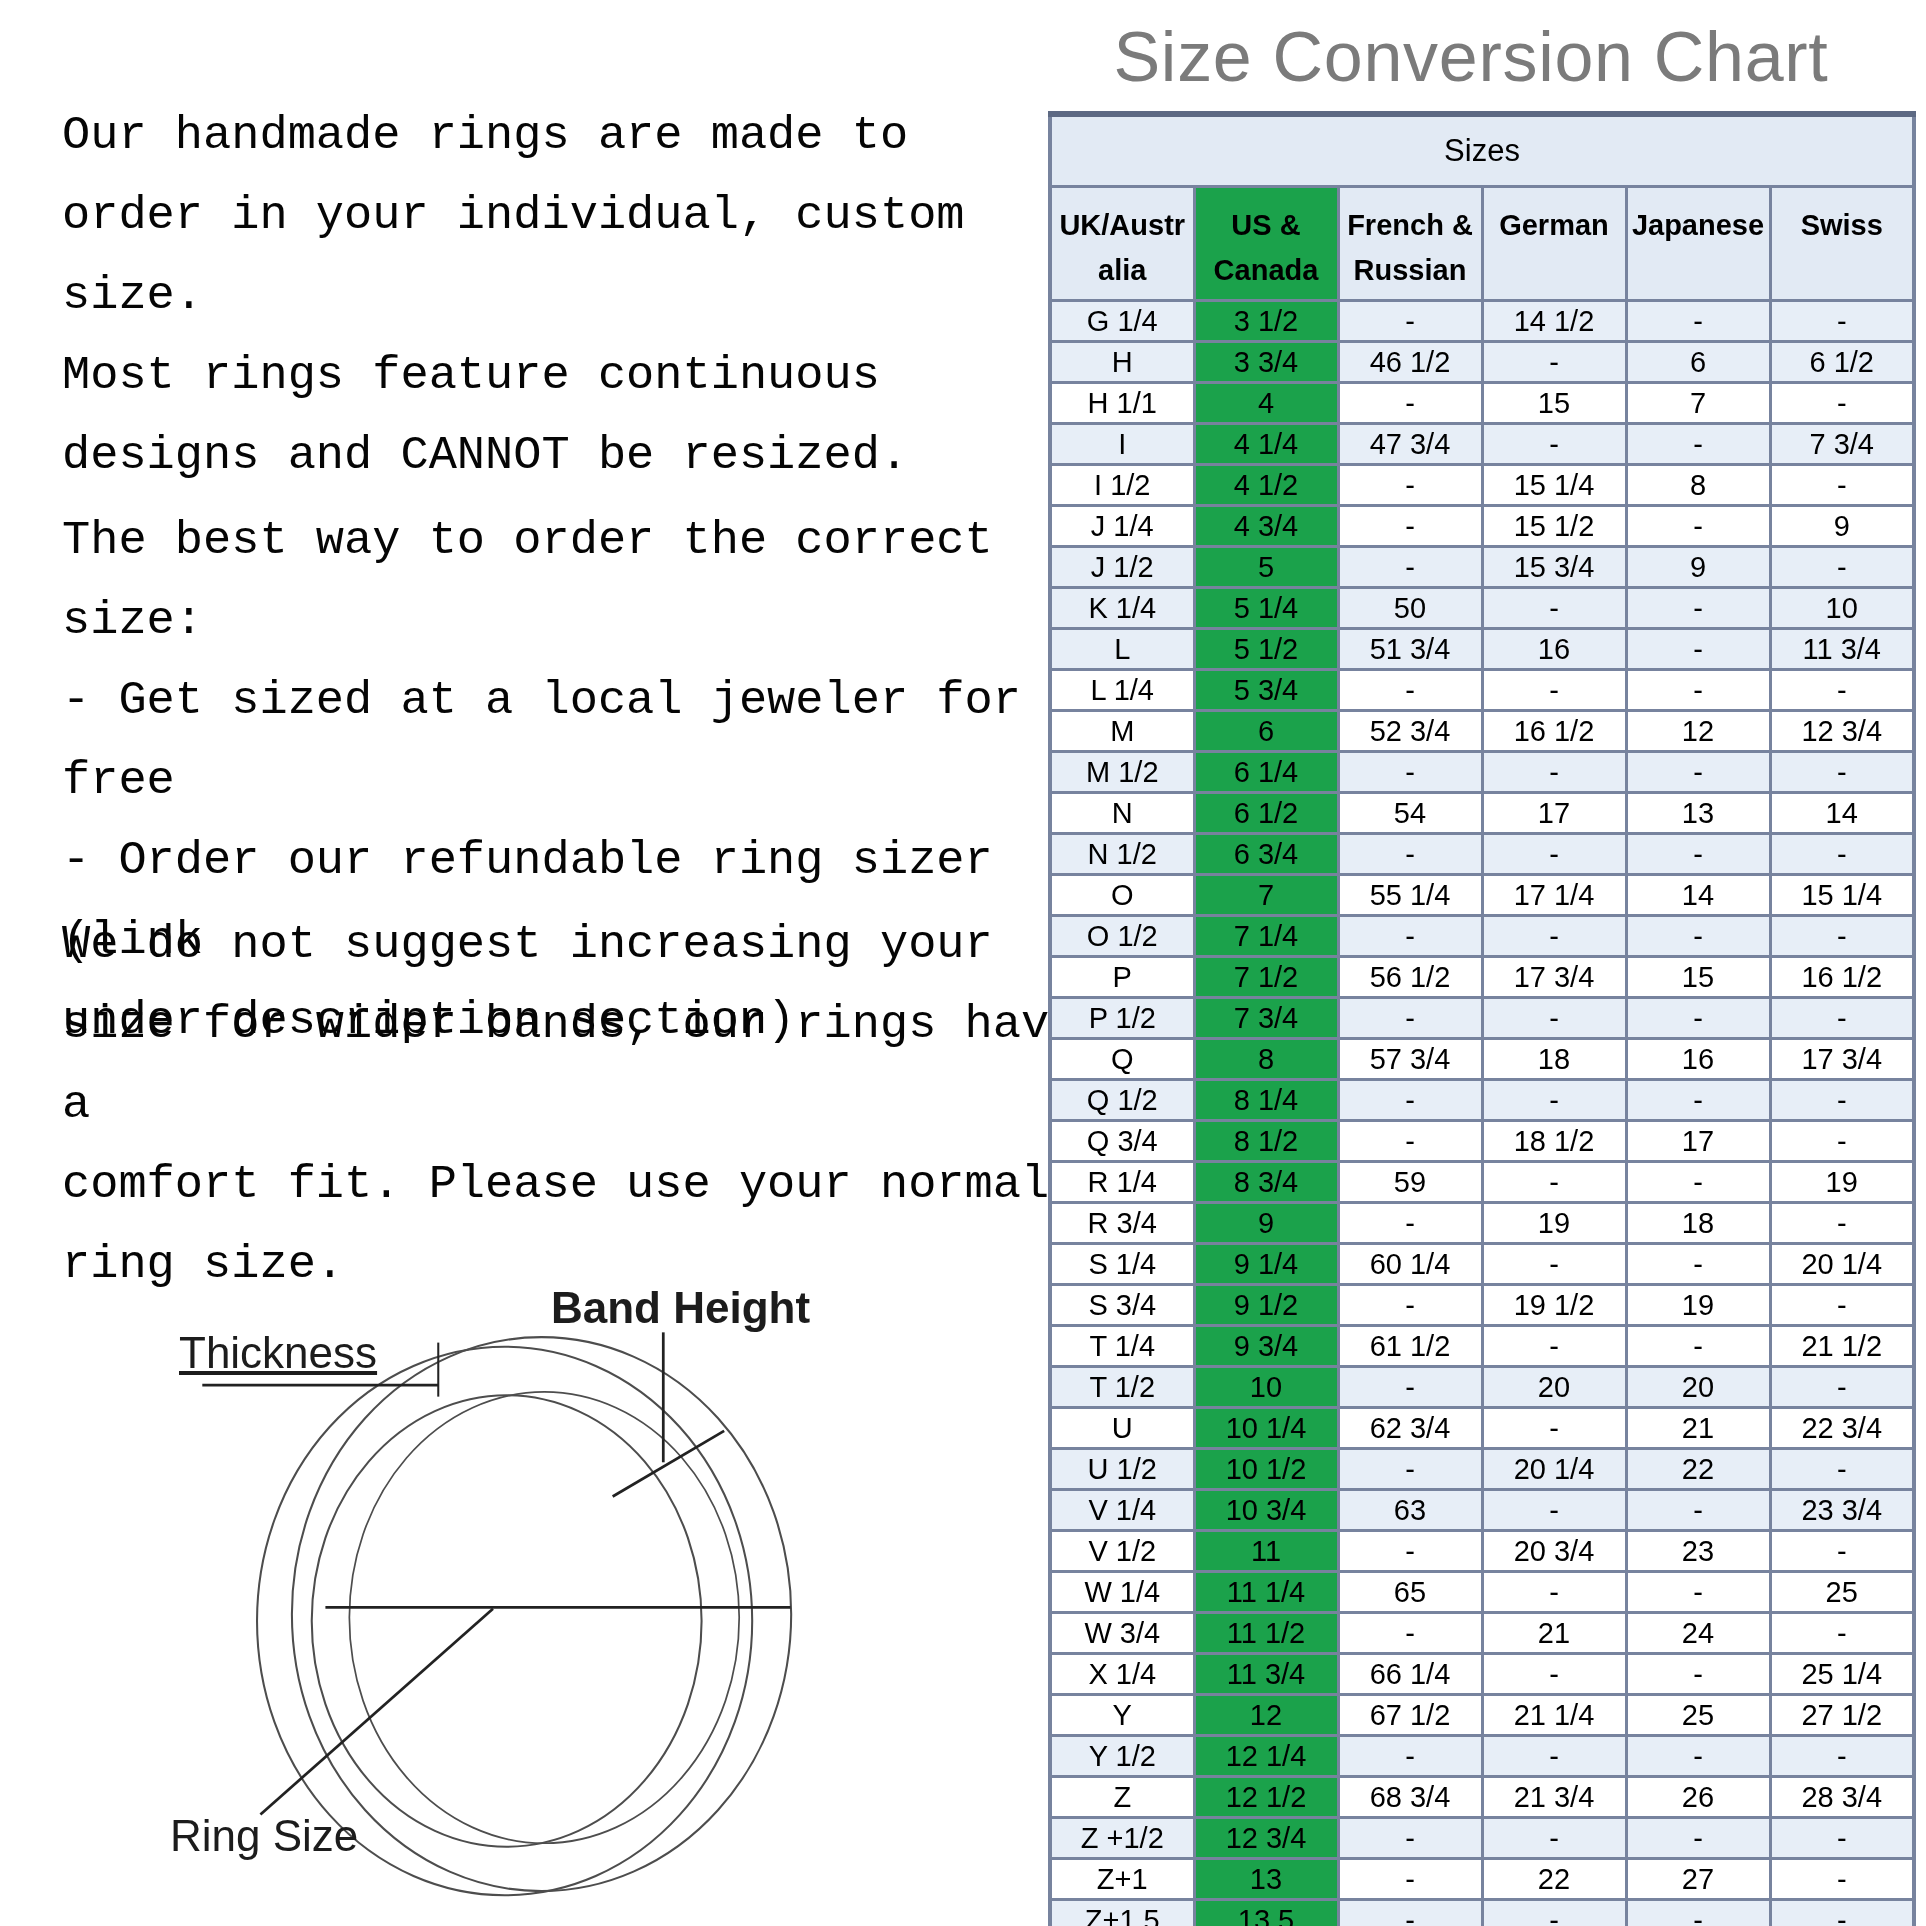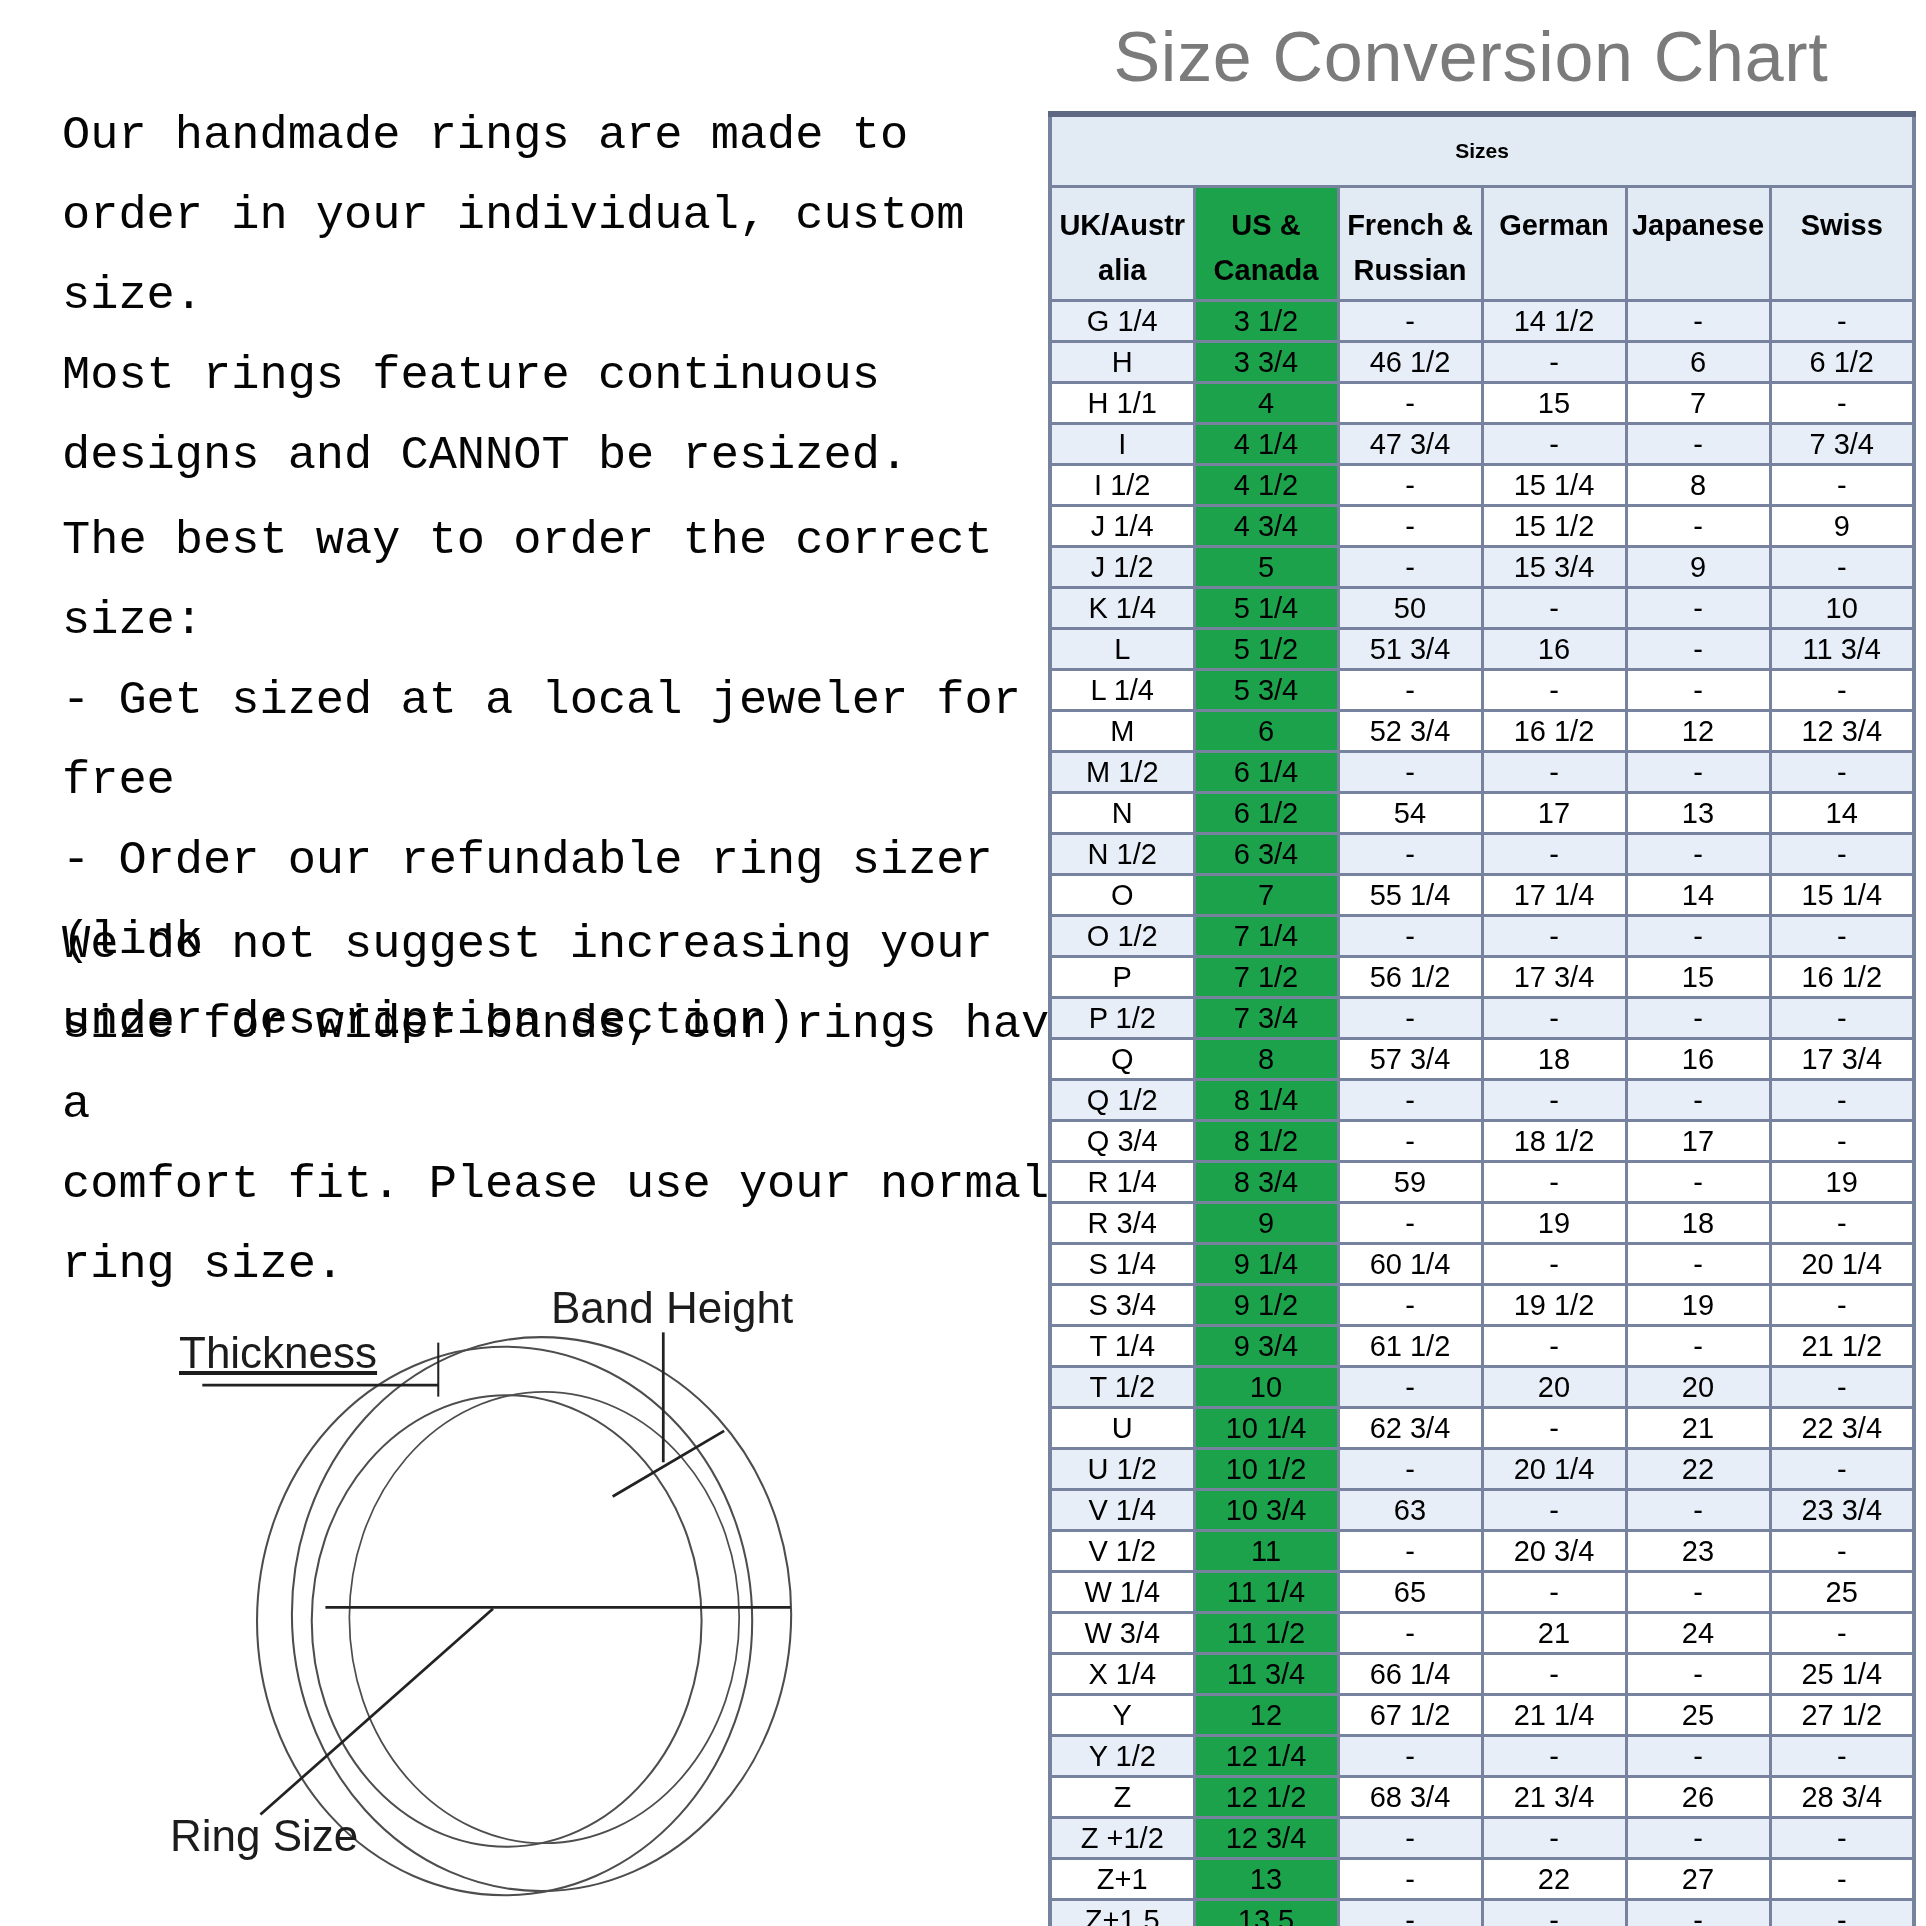--- a/index.html
+++ b/index.html
@@ -27,39 +27,39 @@
   .chart{
     position:absolute;left:1048px;top:98px;width:868px;
     border-collapse:collapse;table-layout:fixed;background:#fff;
     border:4.1px solid var(--border,#77839e);border-top:6.2px solid #5d6983;
   }
   .chart th,.chart td{
     border:3.4px solid var(--border,#77839e);
     text-align:center;vertical-align:middle;padding:0;color:#000;
     overflow:hidden;
   }
-  .caption-row th{height:68px;background:var(--header-blue,#e2eaf4);font-size:21px;font-weight:bold;}
+  .caption-row th{height:68px;background:var(--header-blue,#e2eaf4);font-size:31px;font-weight:normal;}
   .header-row th{
     height:96px;background:var(--header-blue,#e2eaf4);
     font-size:29px;font-weight:bold;white-space:pre-line;line-height:1.55;
     vertical-align:top;padding-top:15px;
   }
   .chart tbody td{height:38px;font-size:29px;}
   tr.blue td{background:var(--row-blue,#e7eef7);}
   tr.white td{background:#ffffff;}
   .chart td.green,.chart th.green{background:var(--green,#1ba24b);}
 
   
   .ring-svg{position:absolute;left:103px;top:1266px;width:821px;height:660px;}
   .diag-label{
     position:absolute;font-family:"Liberation Sans",sans-serif;
     font-size:44px;color:#1c1c1c;white-space:nowrap;
   }
   .thickness-label{left:179px;top:1315px;text-decoration:underline;}
-  .band-height-label{left:551px;top:1270px;}
+  .band-height-label{left:551px;top:1270px;font-weight:bold;}
   .ring-size-label{left:170px;top:1798px;}
 </style>
 </head>
 <body>
 
 <div class="canvas">
 
   <div class="page-title">Size Conversion Chart</div>
 
   <p class="para p1">Our handmade rings are made to

